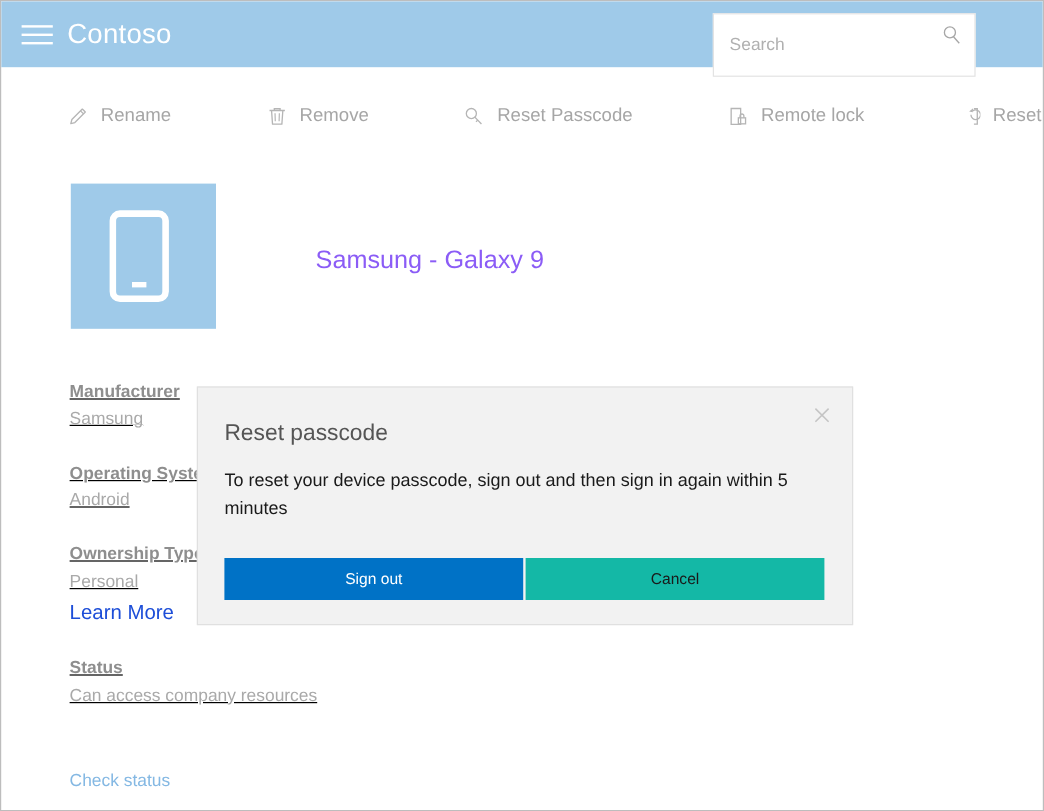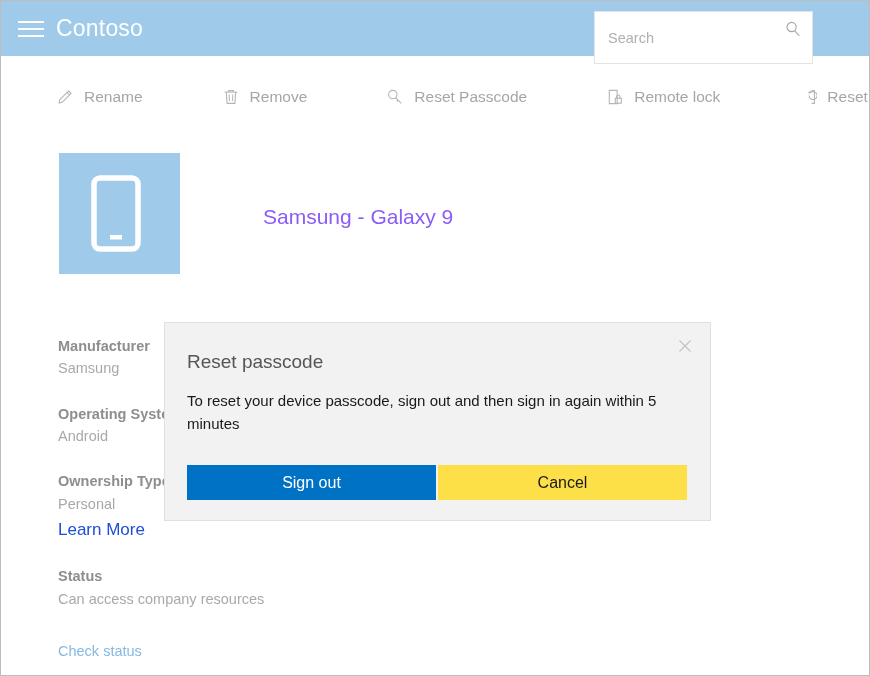--- a/index.html
+++ b/index.html
@@ -158,22 +158,23 @@
     font-size: 21px;
     color: #8b5cf6;
     line-height: 1.1;
     margin-left: 41px;
   }
 
   
   #detail-list {
     position: absolute;
     left: 57px;
-    top: 334px;
+    top: 315px;
     width: 400px;
+    text-decoration: underline;
   }
   .detail-field { margin-bottom: 22px; }
   .field-label {
     font-size: 14.5px;
     font-weight: bold;
     color: #8e8e8e;
     line-height: 1.55;
     white-space: nowrap;
   }
   .field-value {
@@ -240,33 +241,33 @@
     position: absolute;
     left: 22px;
     top: 142px;
     display: flex;
   }
   .dialog-button {
     width: 249px;
     height: 35px;
     border: 0;
     font-family: "Liberation Sans", sans-serif;
-    font-size: 16px;
+    font-size: 13px;
     cursor: pointer;
     padding: 0;
     line-height: 35px;
     text-align: center;
   }
   #sign-out-button {
     background: #0072c6;
     color: #ffffff;
     margin-right: 2px;
   }
   #cancel-button {
-    background: #fde047;
+    background: #14b8a6;
     color: #1a1a1a;
   }
 </style>
 </head>
 <body>
 
 <div id="app-window">
 
   <div id="app-header">
     <div id="hamburger-button">

